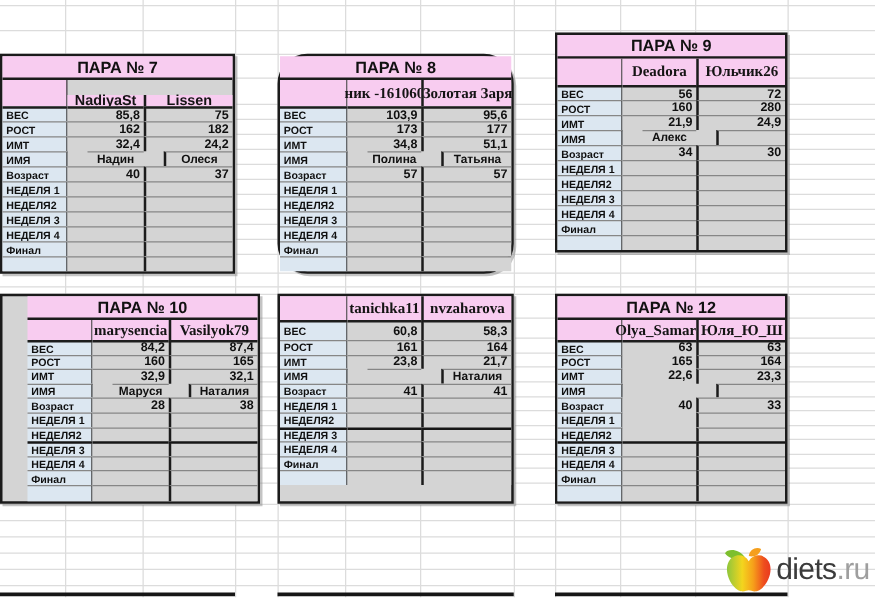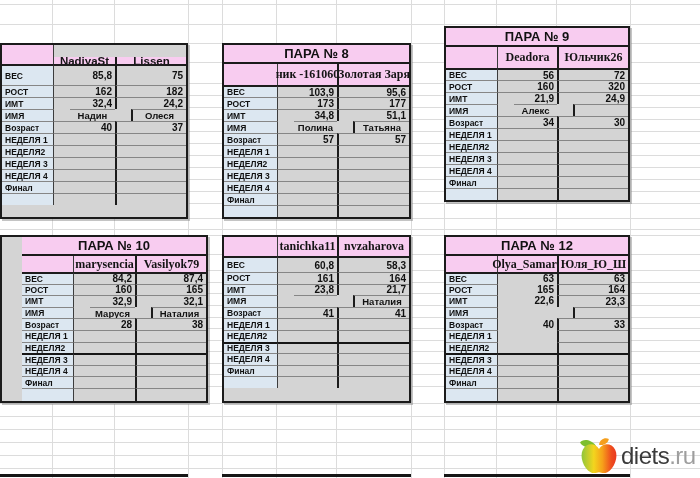--- a/index.html
+++ b/index.html
@@ -94,20 +94,21 @@
     <div class="gridline gl-h" style="top: 386px;"></div>
     <div class="gridline gl-h" style="top: 403px;"></div>
     <div class="gridline gl-h" style="top: 416px;"></div>
     <div class="gridline gl-h" style="top: 429px;"></div>
     <div class="gridline gl-h" style="top: 442px;"></div>
     <div class="gridline gl-h" style="top: 455px;"></div>
     <div class="gridline gl-h" style="top: 468px;"></div>
   </div>
 
 <div class="ptable" style="left: 0px; top: 43px; --pink: #f8ccf0; grid-template-columns: 52px 61px 71px; grid-template-rows: 19px 21px repeat(10, 12px) 12px;">
+    <div class="cell title">ПАРА № 7</div>
     <div class="cell nick-lbl"></div>
     <div class="cell nick sans">NadiyaSt</div>
     <div class="cell nick sans cb">Lissen</div>
     <div class="cell lblcell hline">ВЕС</div>
     <div class="cell val num hline">85,8</div>
     <div class="cell val num cb hline">75</div>
     <div class="cell lblcell rowline">РОСТ</div>
     <div class="cell val num rowline">162</div>
     <div class="cell val num cb rowline">182</div>
     <div class="cell lblcell rowline">ИМТ</div>
@@ -131,21 +132,21 @@
     <div class="cell lblcell rowline">НЕДЕЛЯ 4</div>
     <div class="cell val num rowline"></div>
     <div class="cell val num cb rowline"></div>
     <div class="cell lblcell rowline">Финал</div>
     <div class="cell val num rowline"></div>
     <div class="cell val num cb rowline"></div>
     <div class="cell lblcell rowline"></div>
     <div class="cell val num rowline"></div>
     <div class="cell val num cb rowline"></div>
   </div>
-<div class="ptable" style="left: 222px; top: 43px; --pink: #f8ccf0; grid-template-columns: 54px 59px 72px; grid-template-rows: 19px 21px repeat(10, 12px) 12px;">
+<div class="ptable" style="left: 222px; top: 43px; --pink: #f8ccf0; grid-template-columns: 54px 59px 72px; grid-template-rows: 19px 21px repeat(10, 12px) 12px; border-radius: 24px;">
     <div class="cell title">ПАРА № 8</div>
     <div class="cell nick-lbl"></div>
     <div class="cell nick serif">ник -161060</div>
     <div class="cell nick serif cb">Золотая Заря</div>
     <div class="cell lblcell hline">ВЕС</div>
     <div class="cell val num hline">103,9</div>
     <div class="cell val num cb hline">95,6</div>
     <div class="cell lblcell rowline">РОСТ</div>
     <div class="cell val num rowline">173</div>
     <div class="cell val num cb rowline">177</div>
@@ -180,21 +181,21 @@
 <div class="ptable" style="left: 444px; top: 26px; --pink: #f8ccf0; grid-template-columns: 52px 59px 71px; grid-template-rows: 19px 21px repeat(10, 12px) 12px;">
     <div class="cell title">ПАРА № 9</div>
     <div class="cell nick-lbl"></div>
     <div class="cell nick serif">Deadora</div>
     <div class="cell nick serif cb">Юльчик26</div>
     <div class="cell lblcell hline">ВЕС</div>
     <div class="cell val num hline">56</div>
     <div class="cell val num cb hline">72</div>
     <div class="cell lblcell rowline">РОСТ</div>
     <div class="cell val num rowline">160</div>
-    <div class="cell val num cb rowline">320</div>
+    <div class="cell val num cb rowline">280</div>
     <div class="cell lblcell rowline">ИМТ</div>
     <div class="cell val num rowline">21,9</div>
     <div class="cell val num cb rowline">24,9</div>
     <div class="cell lblcell rowline">ИМЯ</div>
     <div class="cell val name rowline">Алекс</div>
     <div class="cell val name cb rowline"></div>
     <div class="cell lblcell rowline">Возраст</div>
     <div class="cell val num rowline">34</div>
     <div class="cell val num cb rowline">30</div>
     <div class="cell lblcell rowline">НЕДЕЛЯ 1</div>

